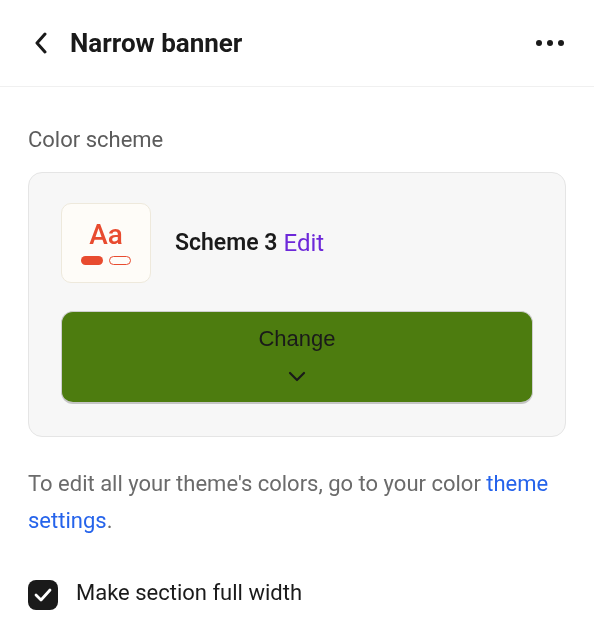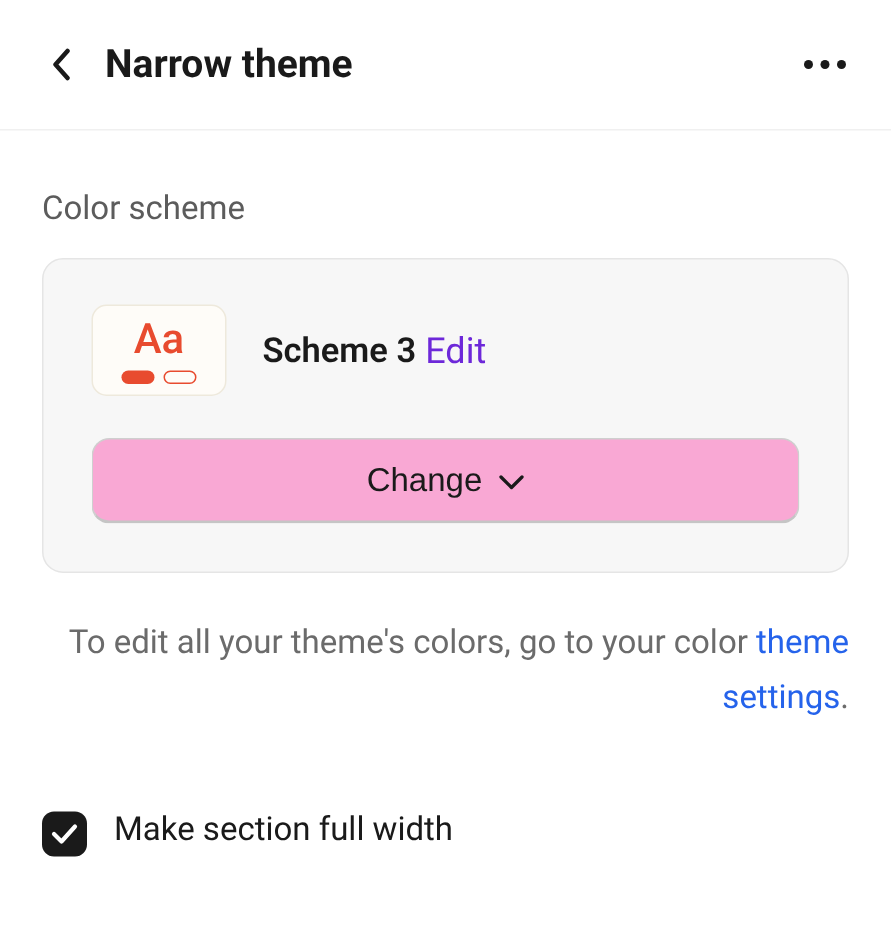--- a/index.html
+++ b/index.html
@@ -67,21 +67,21 @@
       padding: 30px 32px 32px 32px;
     }
     .scheme-row {
       display: flex;
       align-items: center;
       gap: 24px;
       margin-bottom: 28px;
     }
     .scheme-swatch {
       width: 90px;
-      height: 61px;
+      height: 80px;
       background: #fefcf8;
       border: 1px solid #eee9dc;
       border-radius: 10px;
       display: flex;
       flex-direction: column;
       align-items: center;
       justify-content: center;
       padding: 8px;
     }
     .swatch-aa {
@@ -120,42 +120,42 @@
     }
     .scheme-edit {
       font-size: 24px;
       color: #6d28d9;
       cursor: pointer;
       text-decoration: none;
     }
     .change-btn {
       width: 100%;
       padding: 14px 0;
-      background: #f9a8d4;
+      background: #4d7c0f;
       border: 1px solid #cfcfcf;
       border-bottom: 2px solid #c5c5c5;
       border-radius: 12px;
       font-size: 22px;
       color: #1a1a1a;
       cursor: pointer;
       display: flex;
       align-items: center;
       justify-content: center;
       gap: 10px;
+      flex-direction: column;
     }
     .chevron-down {
       display: inline-block;
     }
     .helper-text {
       font-size: 22px;
       color: #6b6b6b;
       line-height: 1.7;
       margin-top: 28px;
-      margin-bottom: 56px;
-      text-align: right;
+      margin-bottom: 40px;
     }
     .helper-link {
       color: #2563eb;
       text-decoration: none;
       cursor: pointer;
     }
     .checkbox-row {
       display: flex;
       gap: 18px;
     }
@@ -177,21 +177,21 @@
 </head>
 <body>
 
 <div class="header">
   <div class="header-left">
     <div class="back-btn">
       <svg width="13" height="22" viewBox="0 0 13 22" fill="none">
         <path d="M11 2L3 11L11 20" stroke="#1a1a1a" stroke-width="3" stroke-linecap="round" stroke-linejoin="round"></path>
       </svg>
     </div>
-    <div class="header-title">Narrow theme</div>
+    <div class="header-title">Narrow banner</div>
   </div>
   <div class="more-btn">
     <span class="more-dot"></span>
     <span class="more-dot"></span>
     <span class="more-dot"></span>
   </div>
 </div>
 
 <div class="content">
   <div class="section-label">Color scheme</div>

